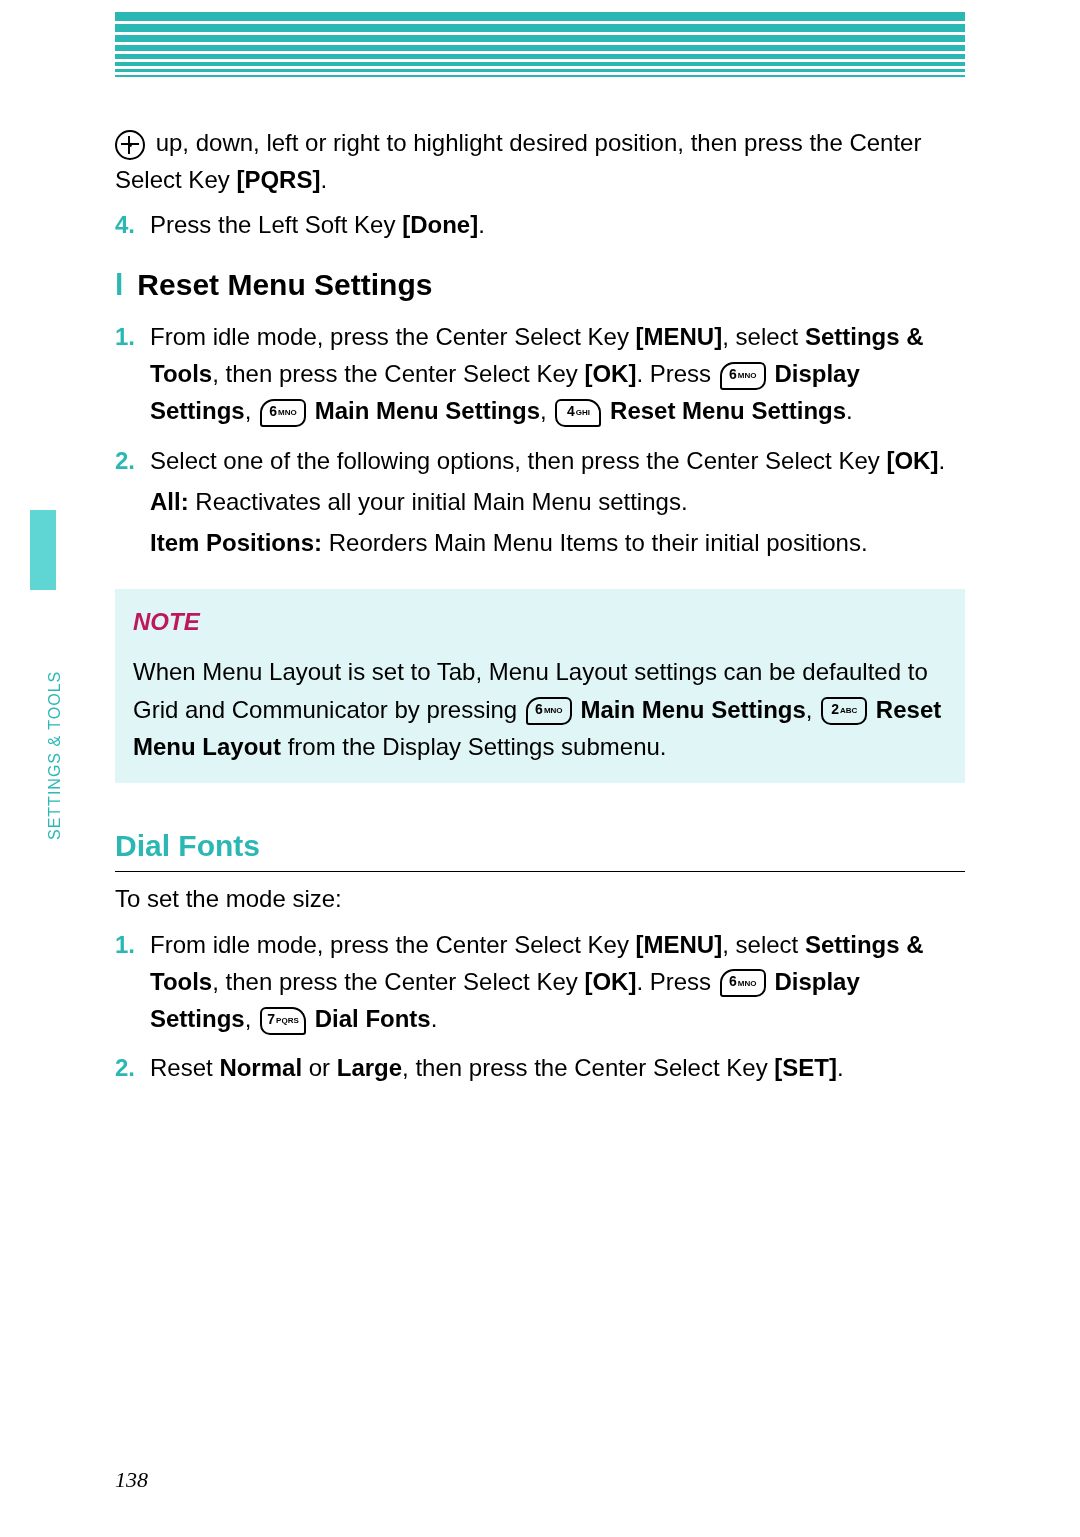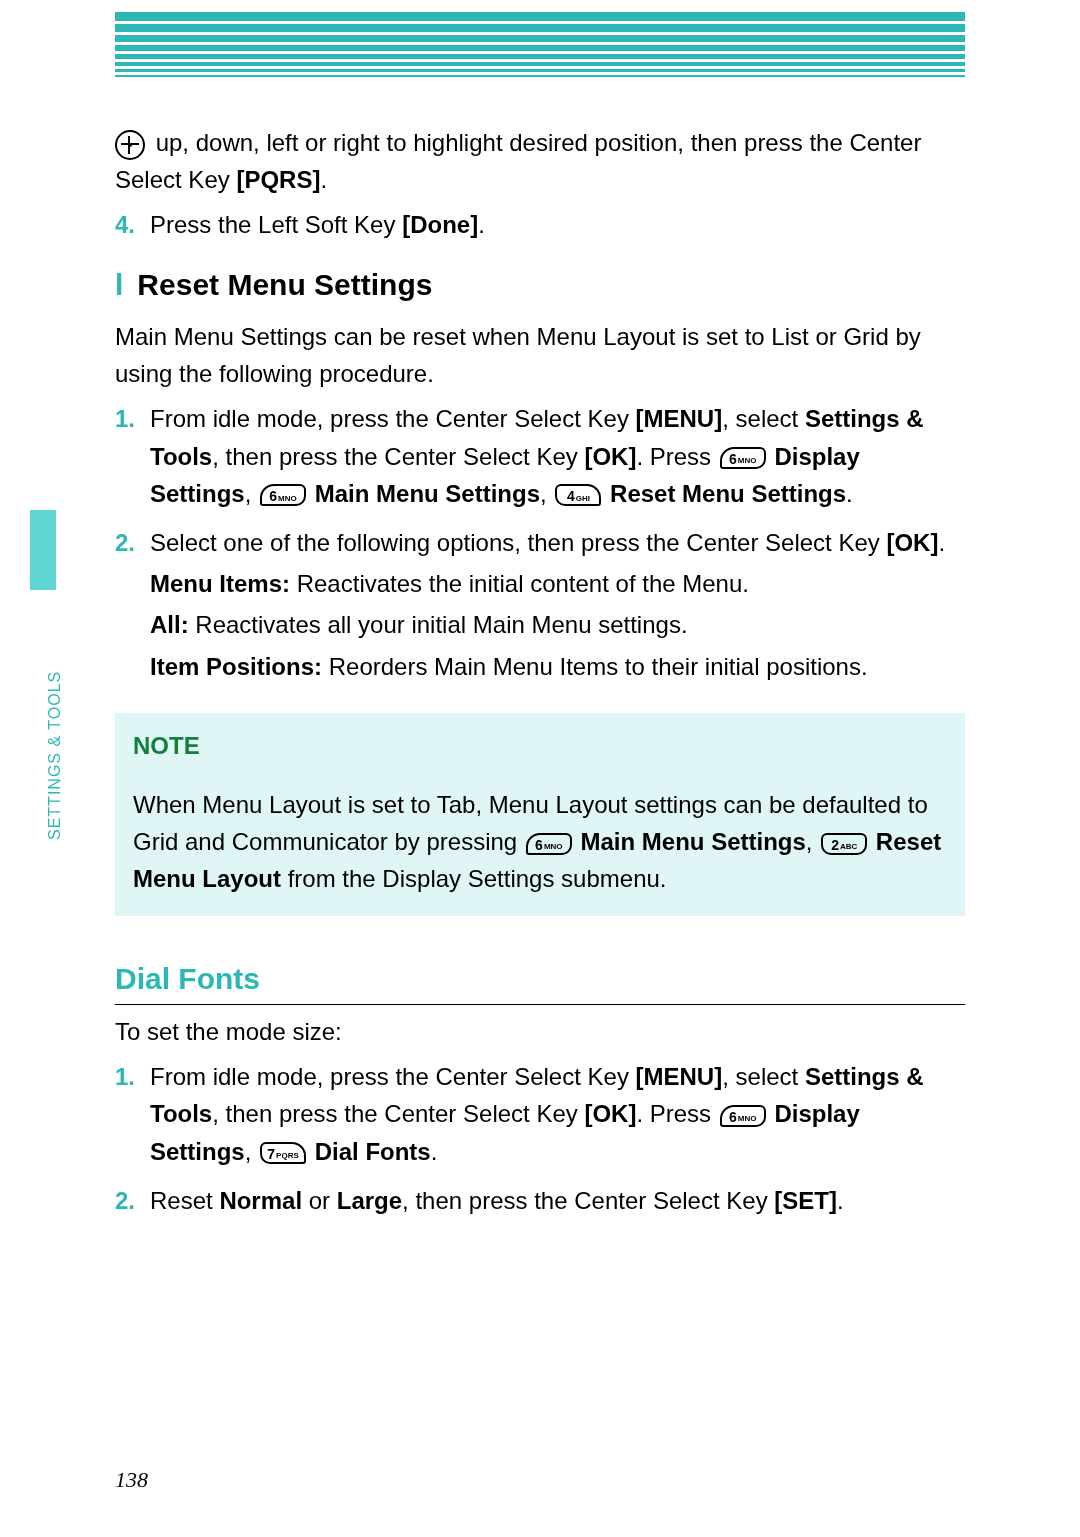--- a/index.html
+++ b/index.html
@@ -61,24 +61,25 @@
     padding-bottom: 2px;
     margin-top: 40px;
     margin-bottom: 8px;
   }
   .note-box {
     background: #e0f5f5;
     padding: 14px 18px 18px 18px;
     margin-top: 28px;
   }
   .note-title {
-    color: #15803d;
-    font-weight: bold;
+    color: #be185d;
+    font-weight: bold;
+    font-style: italic;
     font-size: 24px;
-    margin-bottom: 22px;
+    margin-bottom: 13px;
   }
   .side-tab {
     position: absolute;
     left: 30px;
     top: 710px;
     width: 24px;
     height: 260px;
   }
   .side-tab-block {
     position: absolute;
@@ -124,21 +125,21 @@
   }
   .dpad-icon::before { left: 4px; right: 4px; top: 11px; height: 2px; }
   .dpad-icon::after  { top: 4px; bottom: 4px; left: 11px; width: 2px; }
   .dpad-dot {
     position:absolute; width:4px; height:4px; background:#000; border-radius:50%;
     left:11px; top:11px;
   }
   .key-icon {
     display: inline-block;
     min-width: 46px;
-    height: 22px;
+    height: 28px;
     border: 2px solid #000;
     border-radius: 6px 6px 10px 10px;
     font-size: 13px;
     font-weight: bold;
     text-align: center;
     line-height: 21px;
     padding: 0 2px;
     vertical-align: middle;
     margin: 0 2px;
     box-sizing: border-box;
@@ -182,34 +183,32 @@
     <ol class="steps">
       <li>
         <span class="num">4.</span>
         <span> Press the Left Soft Key </span><span class="bold">[Done]</span><span>.</span>
       </li>
     </ol>
 
     <div class="section-heading">
       <span class="pipe">l</span><span>Reset Menu Settings</span>
     </div>
-    <div class="para">Main Menu Settings can be reset when Menu Layout is set to List or Grid by using the following procedure.</div>
 
     <ol class="steps">
       <li>
         <span class="num">1.</span>
         <span> From idle mode, press the Center Select Key </span><span class="bold">[MENU]</span><span>, select </span><span class="bold">Settings &amp; Tools</span><span>, then press the Center Select Key </span><span class="bold">[OK]</span><span>. Press </span>
         <span class="key-icon left-notch"><span class="key-digit">6</span><span class="key-sub">MNO</span></span><span class="bold"> Display Settings</span><span>, </span>
         <span class="key-icon left-notch"><span class="key-digit">6</span><span class="key-sub">MNO</span></span><span class="bold"> Main Menu Settings</span><span>, </span>
         <span class="key-icon right-notch"><span class="key-digit">4</span><span class="key-sub">GHI</span></span><span class="bold"> Reset Menu Settings</span><span>.</span>
       </li>
       <li>
         <span class="num">2.</span>
         <span> Select one of the following options, then press the Center Select Key </span><span class="bold">[OK]</span><span>.</span>
-        <div class="para"><span class="bold">Menu Items:</span><span> Reactivates the initial content of the Menu.</span></div>
         <div class="para"><span class="bold">All:</span><span> Reactivates all your initial Main Menu settings.</span></div>
         <div class="para"><span class="bold">Item Positions:</span><span> Reorders Main Menu Items to their initial positions.</span></div>
       </li>
     </ol>
 
     <div class="note-box">
       <div class="note-title">NOTE</div>
       <div>
         <span>When Menu Layout is set to Tab, Menu Layout settings can be defaulted to Grid and Communicator by pressing </span>
         <span class="key-icon left-notch"><span class="key-digit">6</span><span class="key-sub">MNO</span></span><span class="bold"> Main Menu Settings</span><span>, </span>

